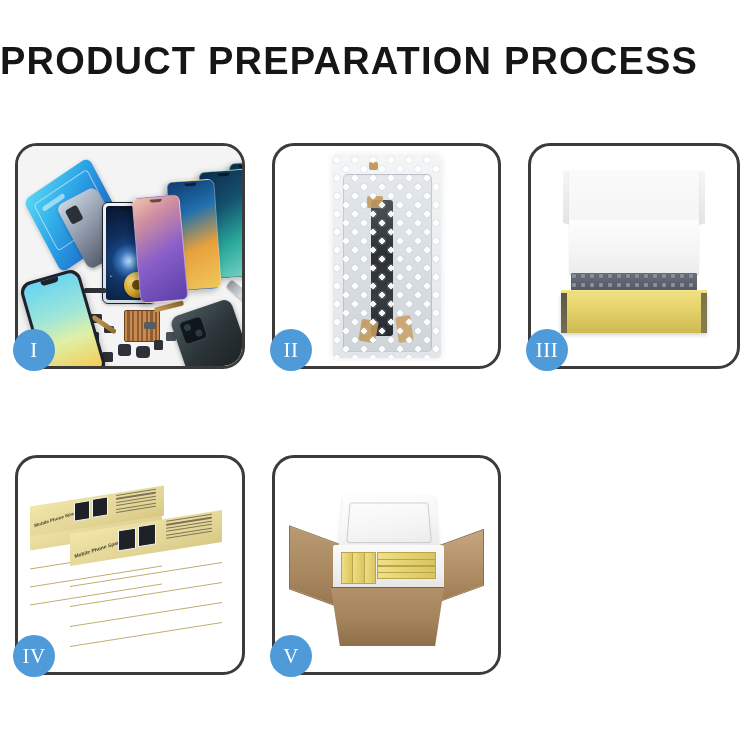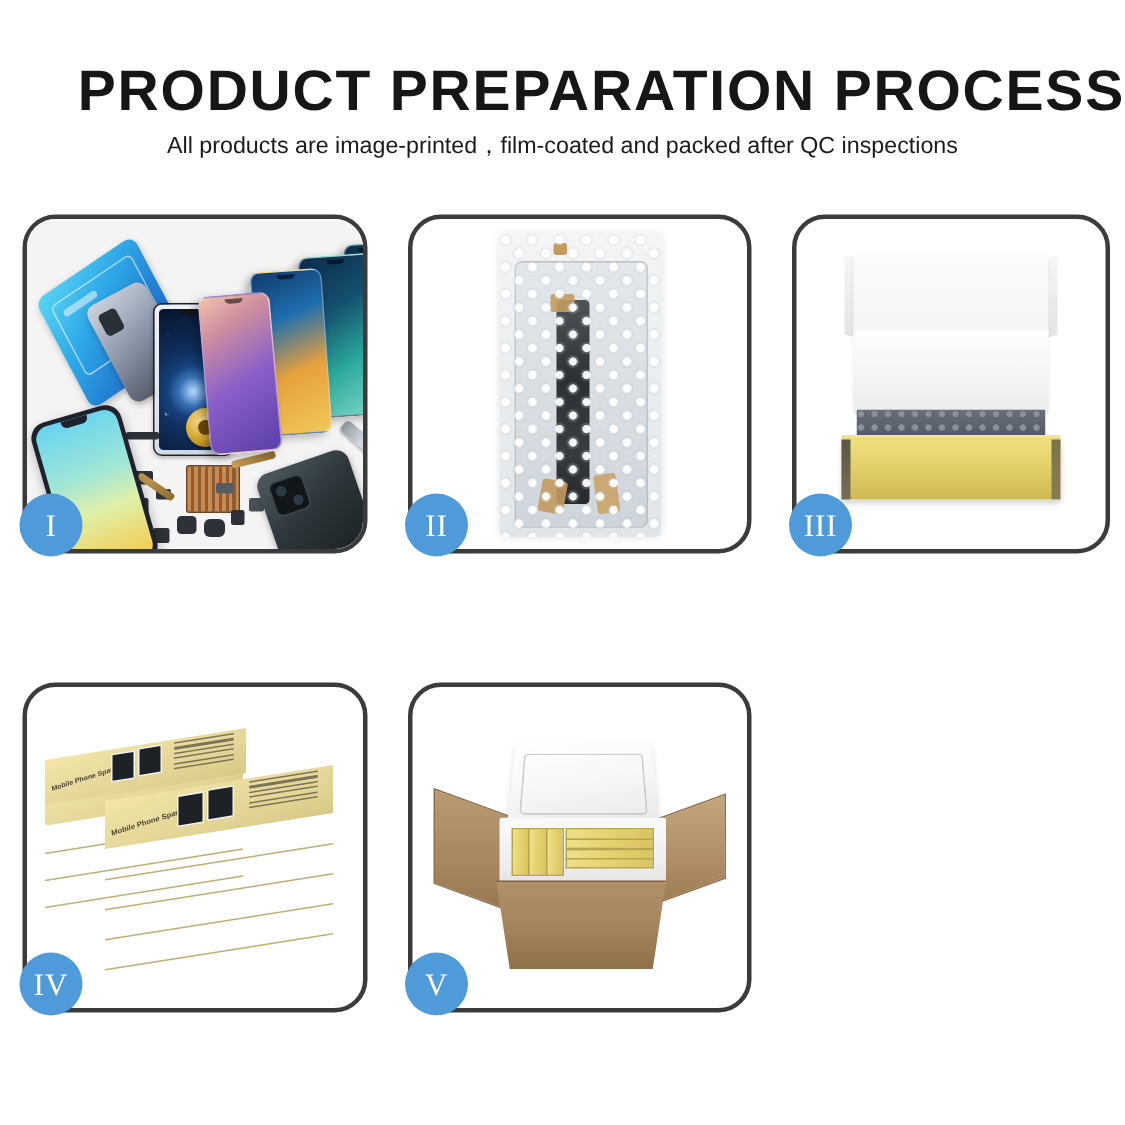--- a/index.html
+++ b/index.html
@@ -7,21 +7,21 @@
     width:750px;height:750px;
     background:#ffffff;
     font-family:"Liberation Sans",sans-serif;
     overflow:hidden;
     position:relative;
   }
   
   #header{position:absolute;left:0;top:0;width:750px;height:128px;}
   #title{
     position:absolute;left:0;top:39px;width:750px;
-    text-align:right;
+    text-align:left;
     font-size:38px;
     font-weight:bold;
     letter-spacing:1.2px;
     color:#161616;
     line-height:44px;
     white-space:nowrap;
   }
   #subtitle{
     position:absolute;left:0;top:88px;width:750px;
     text-align:center;
@@ -353,21 +353,20 @@
     clip-path:polygon(0 0,100% 26%,100% 30%,0 4%);
   }
   .p6 .tape1{position:absolute;left:20%;top:39%;width:6%;height:9%;background:#a08462;opacity:.75;}
   .p6 .tape2{position:absolute;left:20%;top:72%;width:6%;height:9%;background:#a08462;opacity:.75;}
 </style>
 </head>
 <body>
 
 <div id="header">
   <div id="title">PRODUCT PREPARATION PROCESS</div>
-  <div id="subtitle">All products are image-printed，film-coated and packed after QC inspections</div>
 </div>
 
 <div id="grid">
 
   <div class="panel" style="left:15px;top:143px;width:230px;height:226px;">
     <div class="panel-inner">
       <div class="p1bg"></div>
 
       <div class="film"></div>
       <div class="filmphone">

